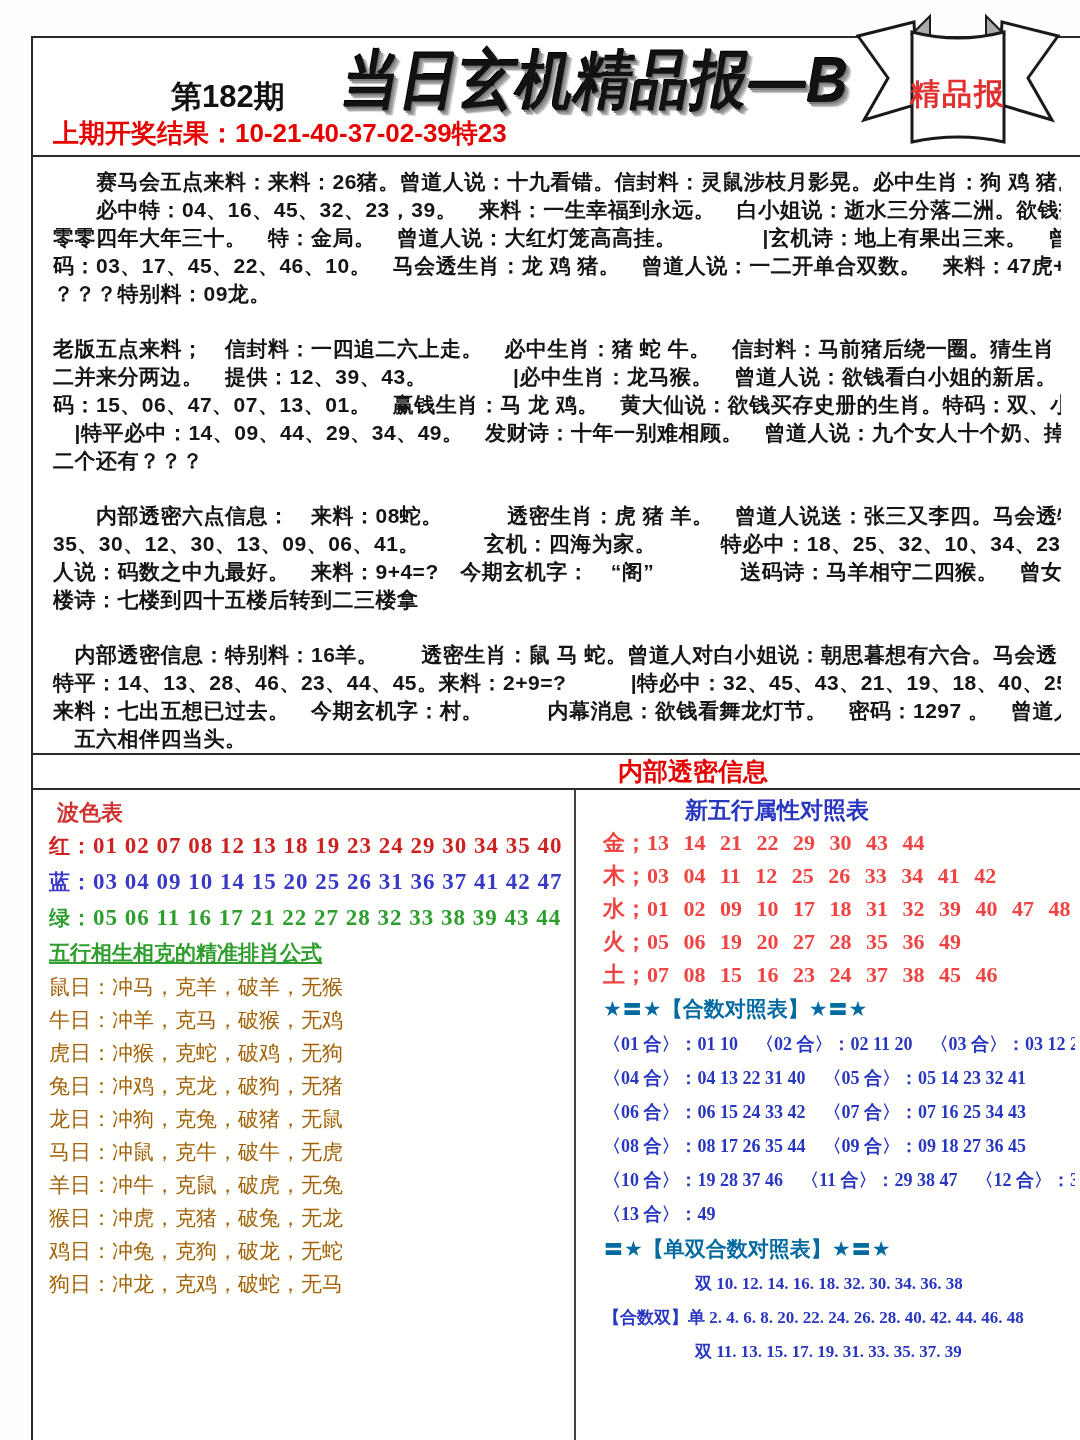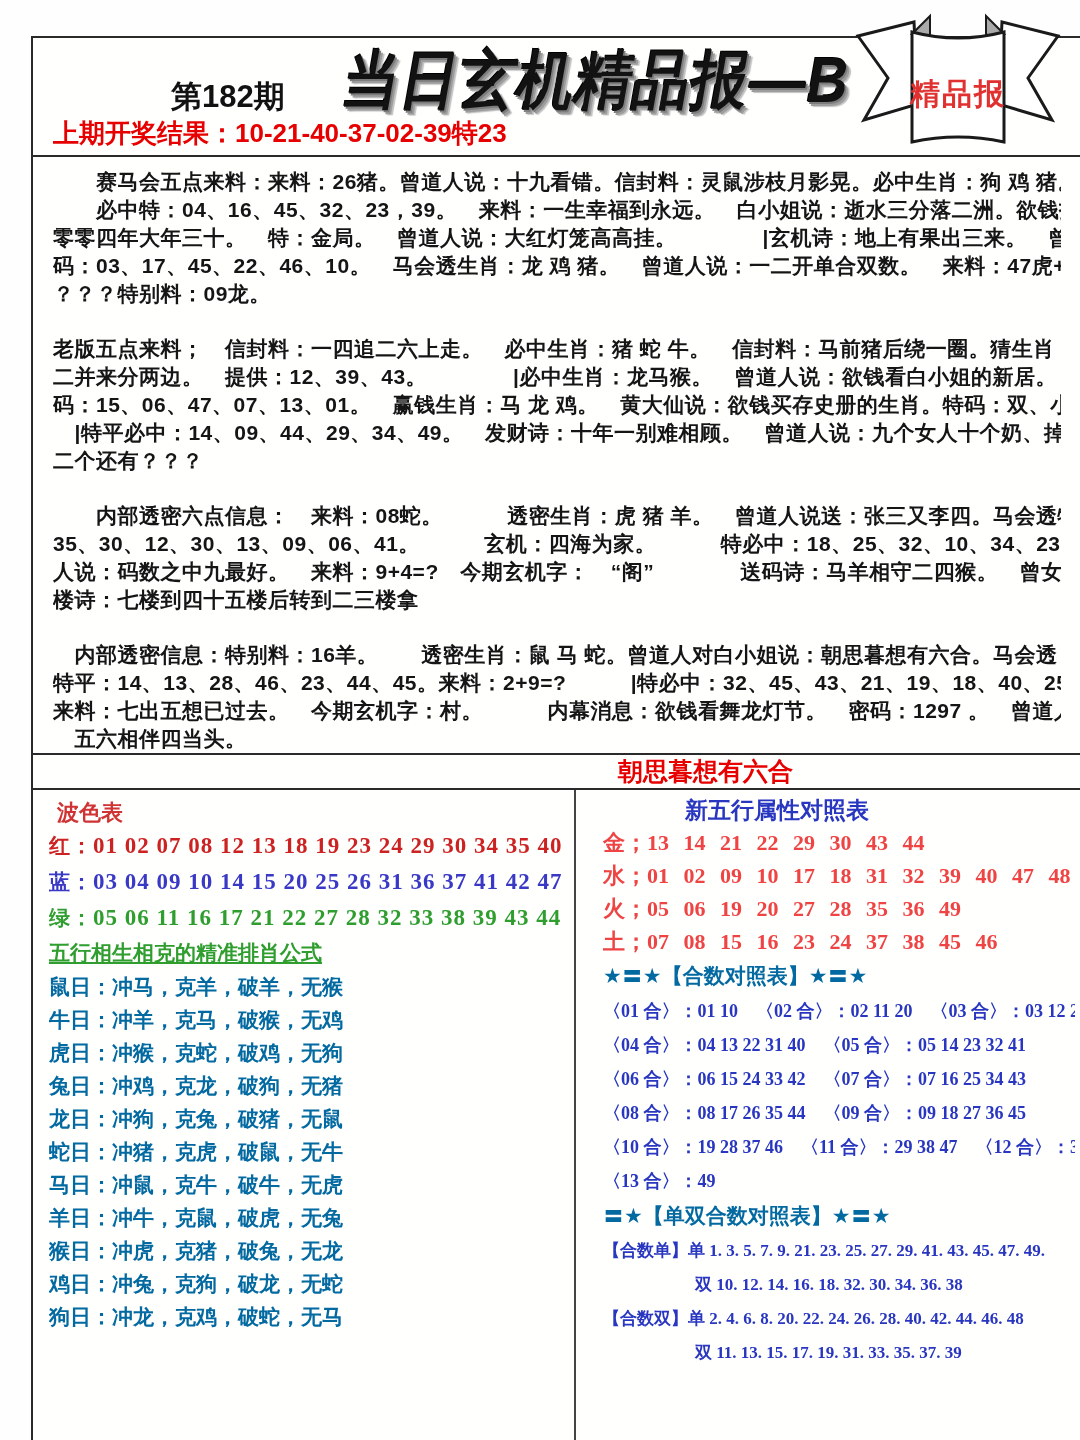--- a/index.html
+++ b/index.html
@@ -39,21 +39,21 @@
 
   .bose-title { font-size: 22px; font-weight: 700; color: #d03333; line-height: 30px; padding-left: 8px; }
   .color-row { white-space: pre; overflow: hidden; line-height: 36px; font-weight: 700;
     font-family: "Liberation Serif", "DejaVu Serif", serif; font-size: 23px; letter-spacing: 1px; }
   .color-row .lbl { font-family: "Liberation Sans", sans-serif; font-size: 21px; }
   .row-red   { color: #cc2222; }
   .row-blue  { color: #3939c6; }
   .row-green { color: #2f9e2f; }
 
   .formula-title { font-size: 21px; font-weight: 700; color: #2f9e2f; line-height: 34px; text-decoration: underline; }
-  .zodiac-row { font-size: 21px; font-weight: 700; color: #0369a1; line-height: 33px; white-space: pre; overflow: hidden; }
+  .zodiac-row { font-size: 21px; font-weight: 400; color: #a16207; line-height: 33px; white-space: pre; overflow: hidden; }
 
   .wuxing-title { font-size: 23px; font-weight: 700; color: #2836c0; line-height: 32px; padding-left: 82px; }
   .element-row { font-size: 22px; font-weight: 700; color: #ef4444; line-height: 33px;
     font-family: "Liberation Serif", "DejaVu Serif", serif; word-spacing: 9px; white-space: pre; overflow: hidden; }
   .element-row::first-letter { font-family: "Liberation Sans", sans-serif; }
   .hesu-header, .ds-header { font-size: 21px; font-weight: 700; color: #0369a1; line-height: 36px; white-space: pre; overflow: hidden; }
   .hesu-row { font-size: 18px; font-weight: 700; color: #2836c0; line-height: 34px;
     font-family: "Liberation Serif", "DejaVu Serif", serif; white-space: pre; overflow: hidden; }
   .ds-row { font-size: 17px; font-weight: 700; color: #2836c0; line-height: 34px;
     font-family: "Liberation Serif", "DejaVu Serif", serif; white-space: pre; overflow: hidden; }
@@ -93,58 +93,57 @@
         <div class="tline">楼诗：七楼到四十五楼后转到二三楼拿</div>
       </div>
       <div class="para">
         <div class="tline">　内部透密信息：特别料：16羊。　　透密生肖：鼠 马 蛇。曾道人对白小姐说：朝思暮想有六合。马会透</div>
         <div class="tline">特平：14、13、28、46、23、44、45。来料：2+9=?　　　|特必中：32、45、43、21、19、18、40、25。信封</div>
         <div class="tline">来料：七出五想已过去。　今期玄机字：村。　　　内幕消息：欲钱看舞龙灯节。　密码：1297 。　曾道人特码：</div>
         <div class="tline">　五六相伴四当头。</div>
       </div>
     </div>
 
-    <div class="section-heading">朝思暮想有六合</div>
+    <div class="section-heading">内部透密信息</div>
 
     <div class="columns">
 
       <div class="left-col">
         <div class="bose-title">波色表</div>
         <div class="color-row row-red"><span class="lbl">红：</span><span>01 02 07 08 12 13 18 19 23 24 29 30 34 35 40 45 46</span></div>
         <div class="color-row row-blue"><span class="lbl">蓝：</span><span>03 04 09 10 14 15 20 25 26 31 36 37 41 42 47 48</span></div>
         <div class="color-row row-green"><span class="lbl">绿：</span><span>05 06 11 16 17 21 22 27 28 32 33 38 39 43 44 49</span></div>
         <div class="formula-title">五行相生相克的精准排肖公式</div>
         <div class="zodiac-row">鼠日：冲马，克羊，破羊，无猴</div>
         <div class="zodiac-row">牛日：冲羊，克马，破猴，无鸡</div>
         <div class="zodiac-row">虎日：冲猴，克蛇，破鸡，无狗</div>
         <div class="zodiac-row">兔日：冲鸡，克龙，破狗，无猪</div>
         <div class="zodiac-row">龙日：冲狗，克兔，破猪，无鼠</div>
-        <div class="zodiac-row">蛇日：冲猪，克虎，破鼠，无牛</div>
         <div class="zodiac-row">马日：冲鼠，克牛，破牛，无虎</div>
         <div class="zodiac-row">羊日：冲牛，克鼠，破虎，无兔</div>
         <div class="zodiac-row">猴日：冲虎，克猪，破兔，无龙</div>
         <div class="zodiac-row">鸡日：冲兔，克狗，破龙，无蛇</div>
         <div class="zodiac-row">狗日：冲龙，克鸡，破蛇，无马</div>
       </div>
 
       <div class="right-col">
         <div class="wuxing-title">新五行属性对照表</div>
         <div class="element-row">金；13 14 21 22 29 30 43 44</div>
+        <div class="element-row">木；03 04 11 12 25 26 33 34 41 42</div>
         <div class="element-row">水；01 02 09 10 17 18 31 32 39 40 47 48</div>
         <div class="element-row">火；05 06 19 20 27 28 35 36 49</div>
         <div class="element-row">土；07 08 15 16 23 24 37 38 45 46</div>
         <div class="hesu-header">★〓★【合数对照表】★〓★</div>
         <div class="hesu-row">〈01 合〉：01 10　〈02 合〉：02 11 20　〈03 合〉：03 12 21 30</div>
         <div class="hesu-row">〈04 合〉：04 13 22 31 40　〈05 合〉：05 14 23 32 41</div>
         <div class="hesu-row">〈06 合〉：06 15 24 33 42　〈07 合〉：07 16 25 34 43</div>
         <div class="hesu-row">〈08 合〉：08 17 26 35 44　〈09 合〉：09 18 27 36 45</div>
         <div class="hesu-row">〈10 合〉：19 28 37 46　〈11 合〉：29 38 47　〈12 合〉：39 48</div>
         <div class="hesu-row">〈13 合〉：49</div>
         <div class="ds-header">〓★【单双合数对照表】★〓★</div>
-        <div class="ds-row">【合数单】单 1. 3. 5. 7. 9. 21. 23. 25. 27. 29. 41. 43. 45. 47. 49.</div>
         <div class="ds-row indent">双 10. 12. 14. 16. 18. 32. 30. 34. 36. 38</div>
         <div class="ds-row">【合数双】单 2. 4. 6. 8. 20. 22. 24. 26. 28. 40. 42. 44. 46. 48</div>
         <div class="ds-row indent">双 11. 13. 15. 17. 19. 31. 33. 35. 37. 39</div>
       </div>
     </div>
   </div>
 
   <svg class="ribbon" viewBox="0 0 212 142">
     <polygon points="62,18 6,32 36,74 12,116 66,100" fill="#ffffff" stroke="#1a1a1a" stroke-width="3"></polygon>
     <polygon points="150,18 206,32 176,74 200,116 146,100" fill="#ffffff" stroke="#1a1a1a" stroke-width="3"></polygon>

